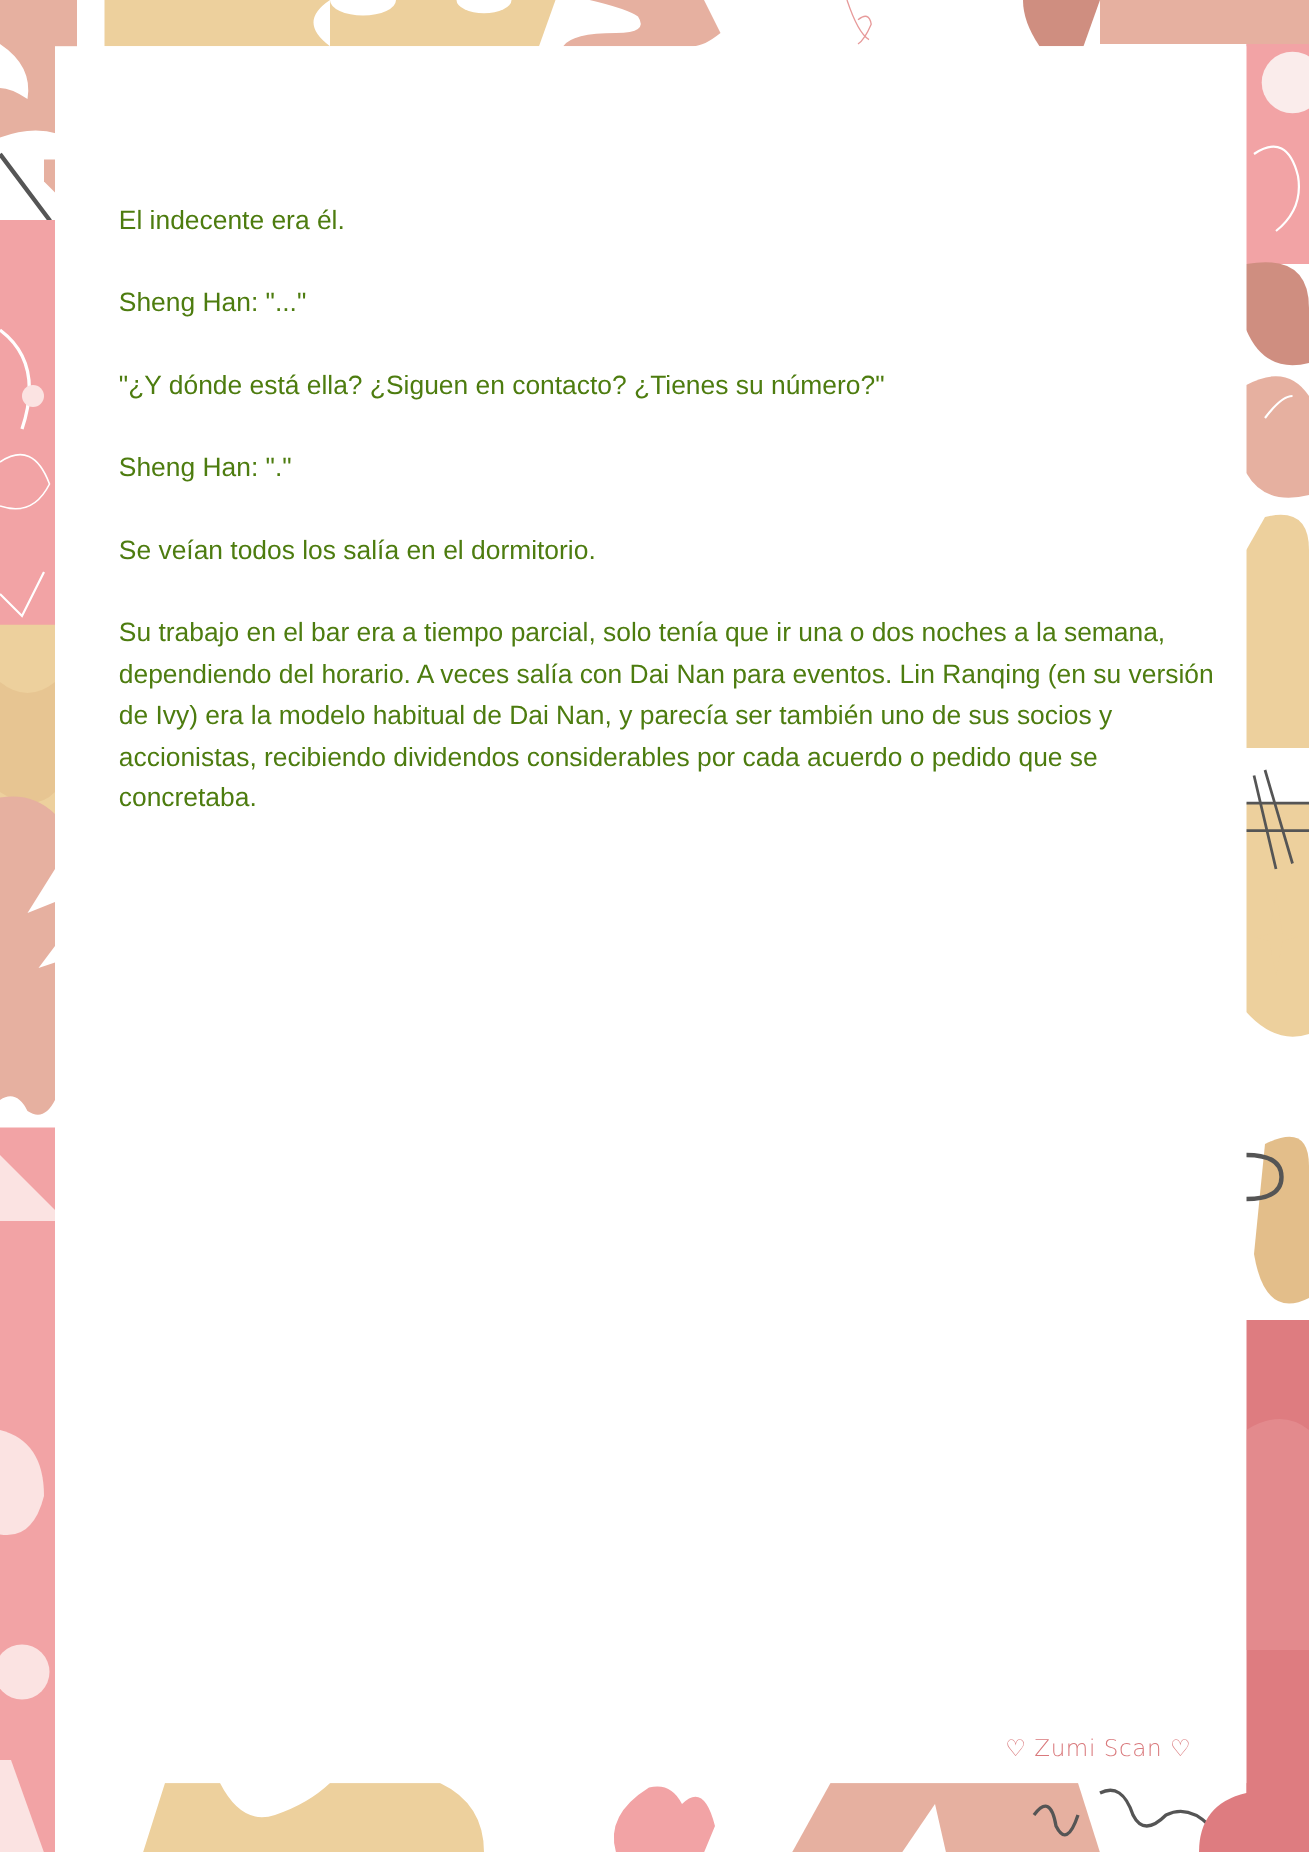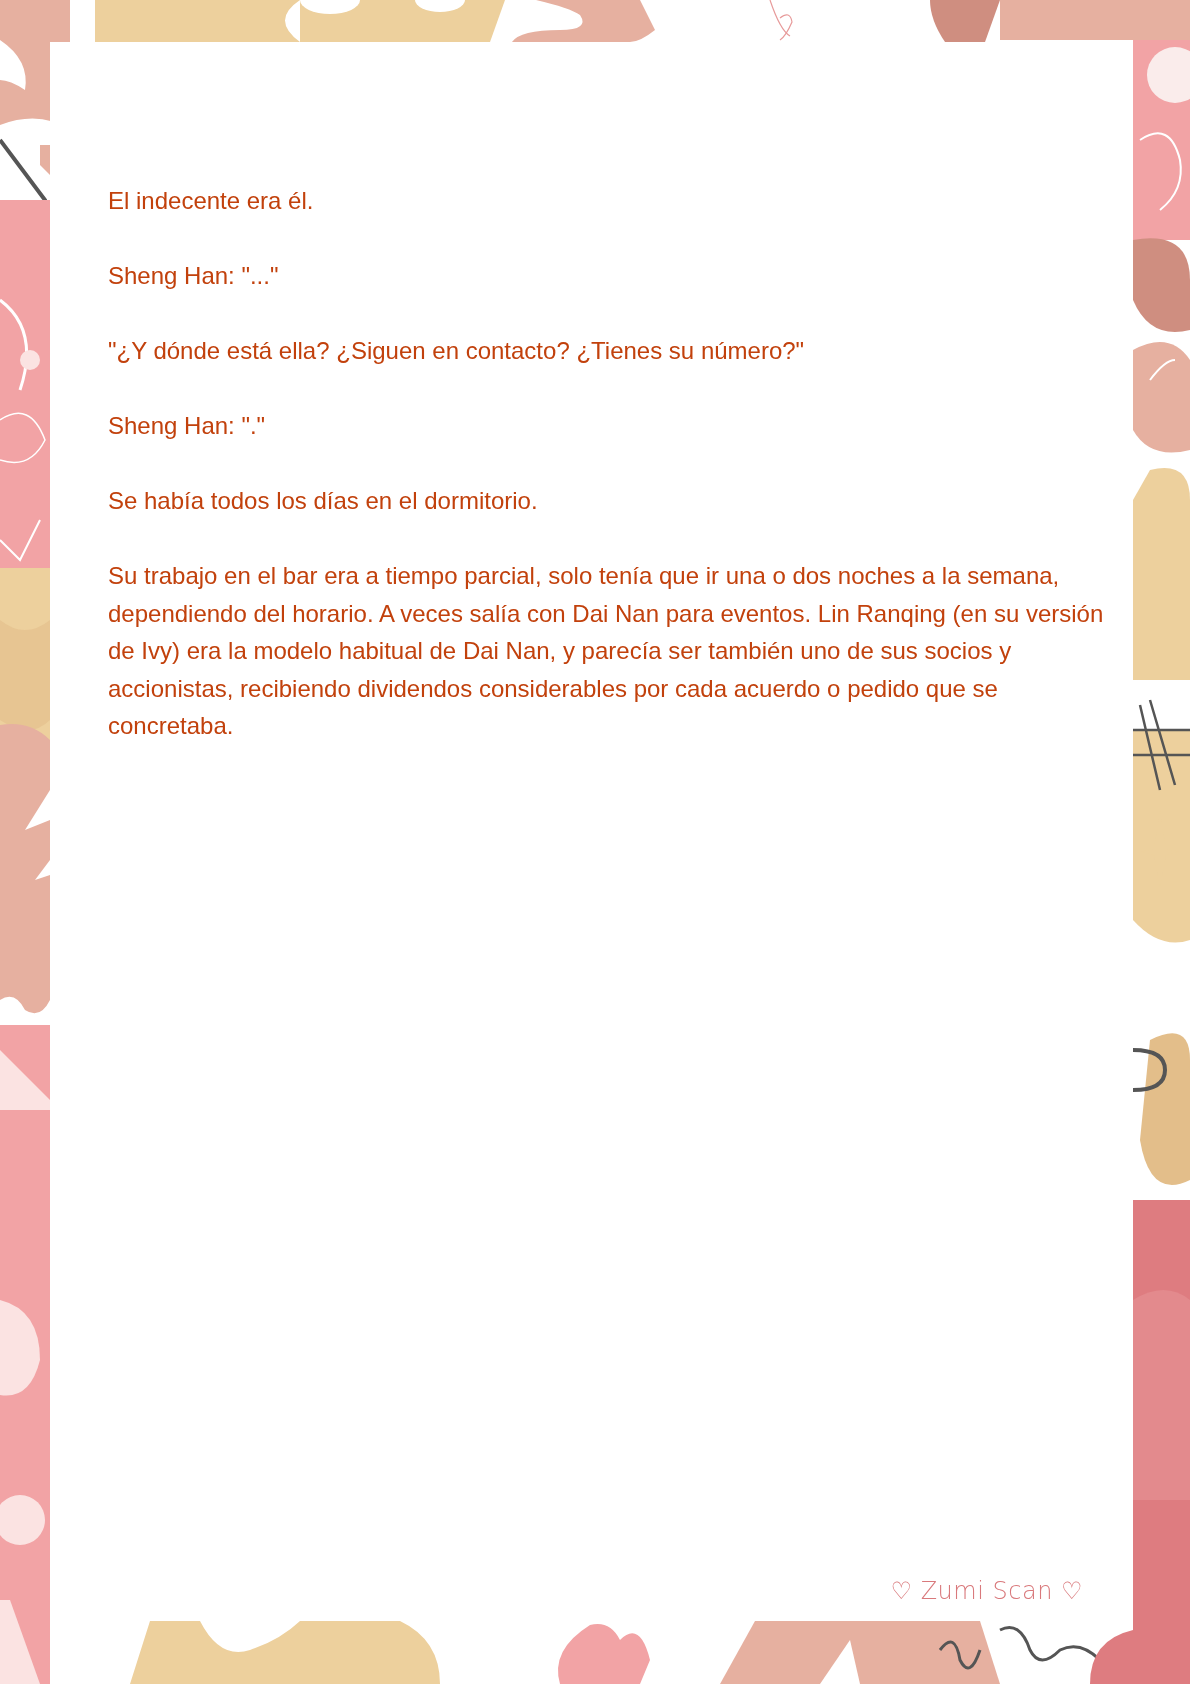--- a/index.html
+++ b/index.html
@@ -8,26 +8,26 @@
       background: #ffffff;
       font-family: "Liberation Sans", "DejaVu Sans", sans-serif;
     }
     .frame { position: absolute; inset: 0; overflow: hidden; }
     .page {
       position: absolute; left: 50px; top: 42px; width: 1083px; height: 1579px;
       background: #ffffff; z-index: 5;
     }
     .content {
       position: absolute; left: 58px; top: 140px; width: 1000px;
-      color: #c2410c; font-size: 24px; line-height: 37.5px;
+      color: #4d7c0f; font-size: 24px; line-height: 37.5px;
     }
     .para { margin: 0 0 37.5px 0; white-space: normal; }
     .signature {
       position: absolute; right: 50px; top: 1535px;
-      color: #d9797c; font-size: 24px; letter-spacing: 0.5px;
+      color: #d9797c; font-size: 21px; letter-spacing: 0.5px;
       font-family: "DejaVu Sans", sans-serif; font-weight: 300;
     }
     svg.deco { position: absolute; left: 0; top: 0; z-index: 1; }
   </style>
 </head>
 <body>
 
 <div class="frame">
   <svg class="deco" width="1190" height="1684" viewBox="0 0 1190 1684">
 
@@ -88,17 +88,17 @@
     <path d="M1040 1684 L1055 1660 L1070 1684 Z" fill="#fff"></path>
   </svg>
 </div>
 
 <main class="page">
   <div class="content">
     <p class="para">El indecente era él.</p>
     <p class="para">Sheng Han: "..."</p>
     <p class="para">"¿Y dónde está ella? ¿Siguen en contacto? ¿Tienes su número?"</p>
     <p class="para">Sheng Han: "."</p>
-    <p class="para">Se había todos los días en el dormitorio.</p>
+    <p class="para">Se veían todos los salía en el dormitorio.</p>
     <p class="para">Su trabajo en el bar era a tiempo parcial, solo tenía que ir una o dos noches a la semana, dependiendo del horario. A veces salía con Dai Nan para eventos. Lin Ranqing (en su versión de Ivy) era la modelo habitual de Dai Nan, y parecía ser también uno de sus socios y accionistas, recibiendo dividendos considerables por cada acuerdo o pedido que se concretaba.</p>
   </div>
   <div class="signature">♡ Zumi Scan ♡</div>
 </main>
 
 </body></html>

